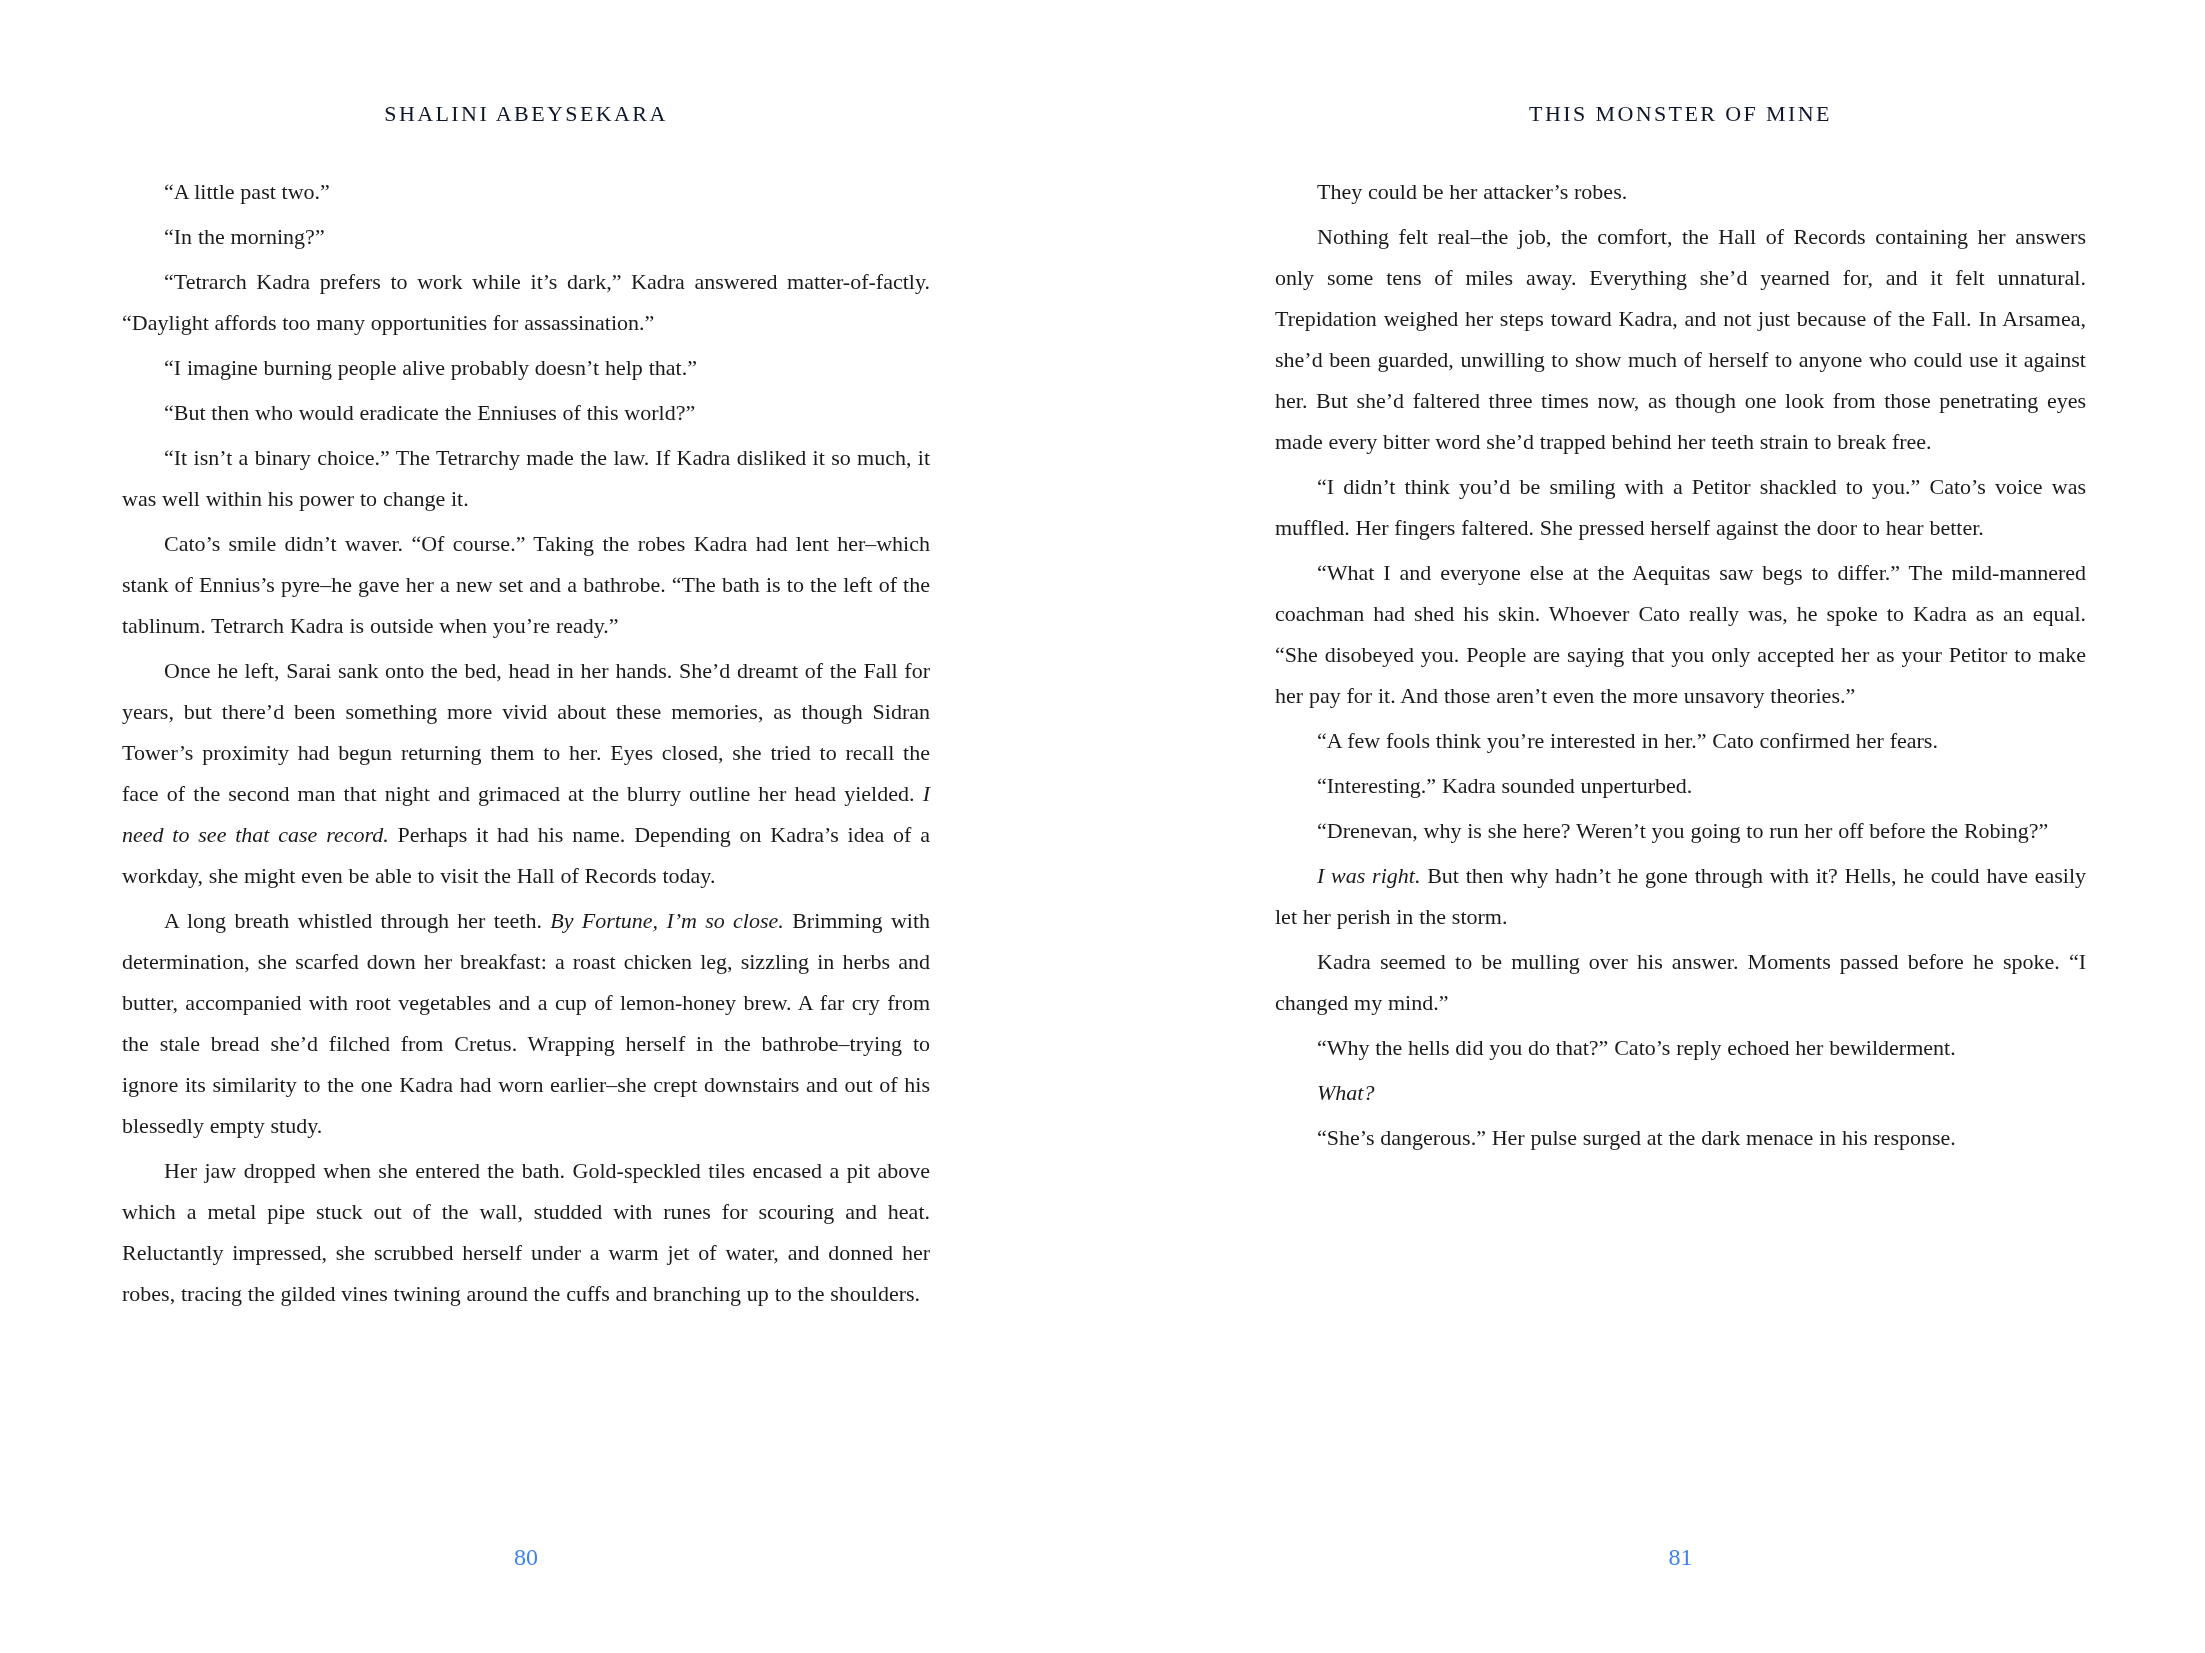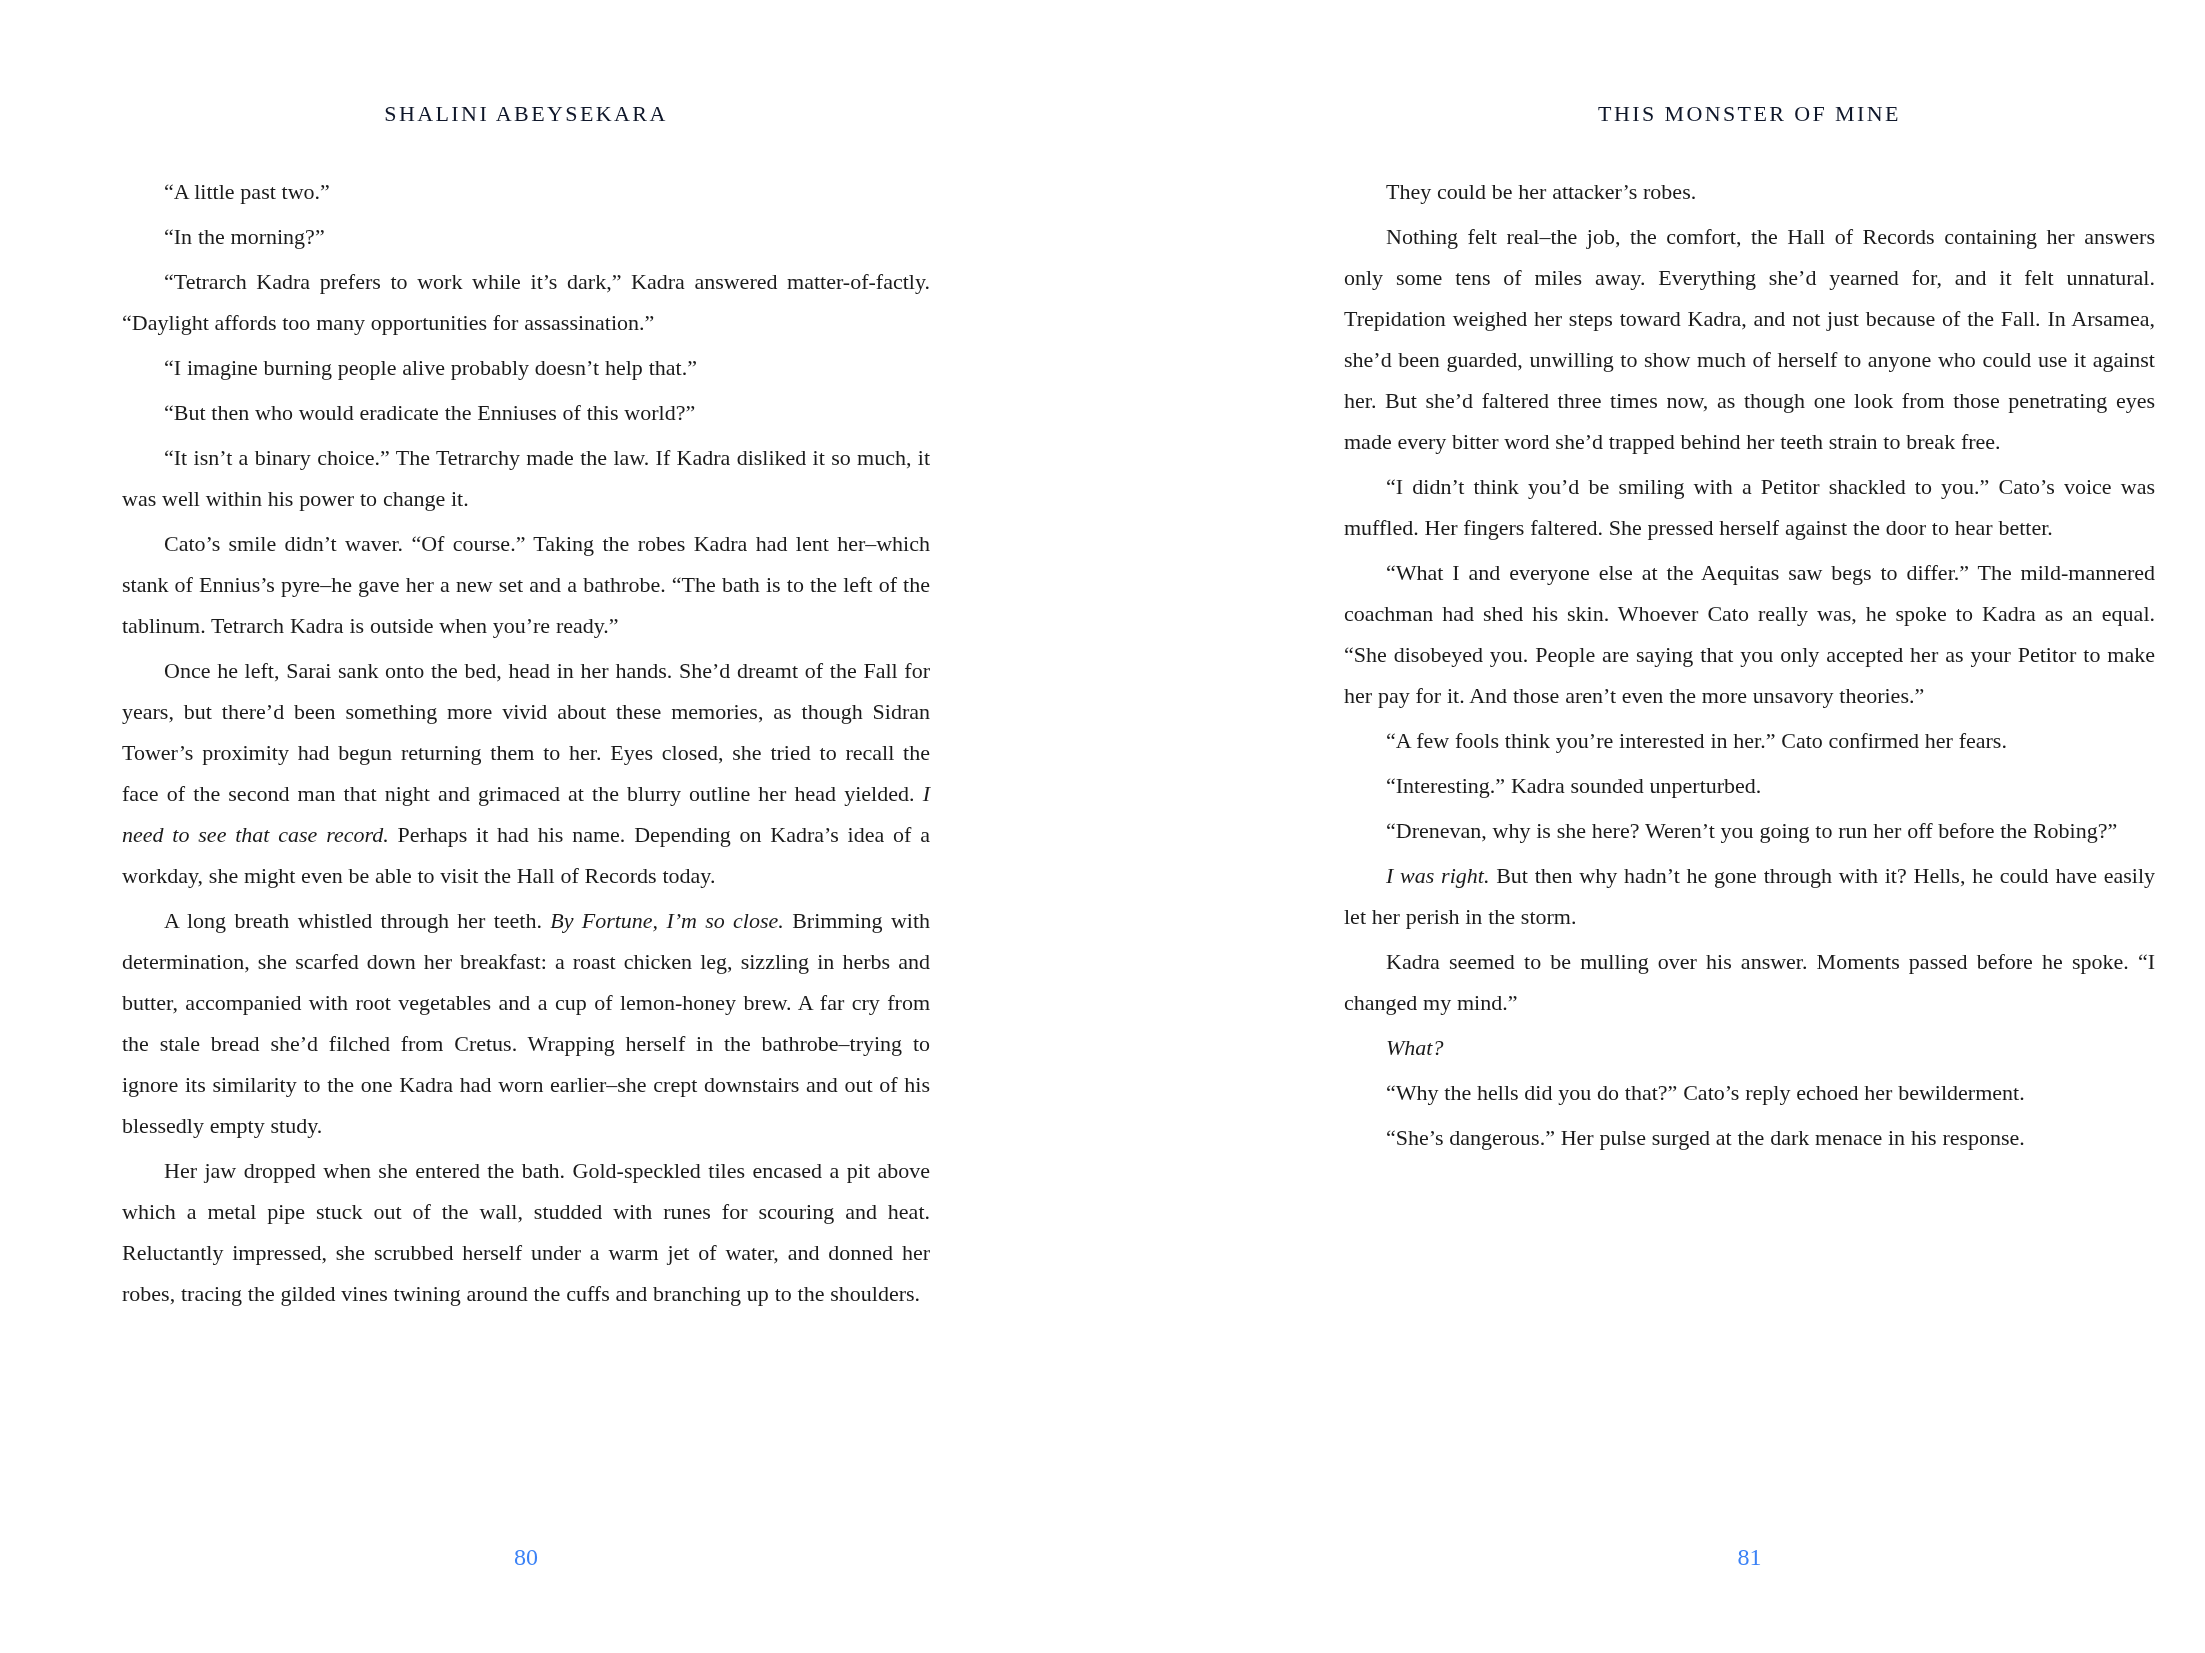--- a/index.html
+++ b/index.html
@@ -15,21 +15,21 @@
     font-family: "Liberation Serif", "DejaVu Serif", serif;
     color: #1b1b1b;
     -webkit-font-smoothing: antialiased;
   }
   .page {
     position: absolute;
     top: 0;
     height: 1654px;
   }
   .page-left  { left: 118px;  width: 816px; }
-  .page-right { left: 1340px; width: 819px; }
+  .page-right { left: 1271px; width: 819px; }
 
   .running-header {
     position: absolute;
     top: 101px;
     left: 0;
     right: 0;
     text-align: center;
     font-size: 22px;
     letter-spacing: 2.4px;
     white-space: nowrap;
@@ -87,19 +87,19 @@
   <div class="body-text">
       <p class="para"><span>They could be her attacker’s robes.</span></p>
       <p class="para"><span>Nothing felt real–the job, the comfort, the Hall of Records containing her answers only some tens of miles away. Everything she’d yearned for, and it felt unnatural. Trepidation weighed her steps toward Kadra, and not just because of the Fall. In Arsamea, she’d been guarded, unwilling to show much of herself to anyone who could use it against her. But she’d faltered three times now, as though one look from those penetrating eyes made every bitter word she’d trapped behind her teeth strain to break free.</span></p>
       <p class="para"><span>“I didn’t think you’d be smiling with a Petitor shackled to you.” Cato’s voice was muffled. Her fingers faltered. She pressed herself against the door to hear better.</span></p>
       <p class="para"><span>“What I and everyone else at the Aequitas saw begs to differ.” The mild-mannered coachman had shed his skin. Whoever Cato really was, he spoke to Kadra as an equal. “She disobeyed you. People are saying that you only accepted her as your Petitor to make her pay for it. And those aren’t even the more unsavory theories.”</span></p>
       <p class="para"><span>“A few fools think you’re interested in her.” Cato confirmed her fears.</span></p>
       <p class="para"><span>“Interesting.” Kadra sounded unperturbed.</span></p>
       <p class="para"><span>“Drenevan, why is she here? Weren’t you going to run her off before the Robing?”</span></p>
       <p class="para"><em>I was right.</em><span> But then why hadn’t he gone through with it? Hells, he could have easily let her perish in the storm.</span></p>
       <p class="para"><span>Kadra seemed to be mulling over his answer. Moments passed before he spoke. “I changed my mind.”</span></p>
+      <p class="para"><span>“Why the hells did you do that?” Cato’s reply echoed her bewilderment.</span></p>
       <p class="para"><em>What?</em></p>
-      <p class="para"><span>“Why the hells did you do that?” Cato’s reply echoed her bewilderment.</span></p>
       <p class="para"><span>“She’s dangerous.” Her pulse surged at the dark menace in his response.</span></p>
     </div>
   <div class="page-number">81</div>
 </div>
 
 
 </body></html>

